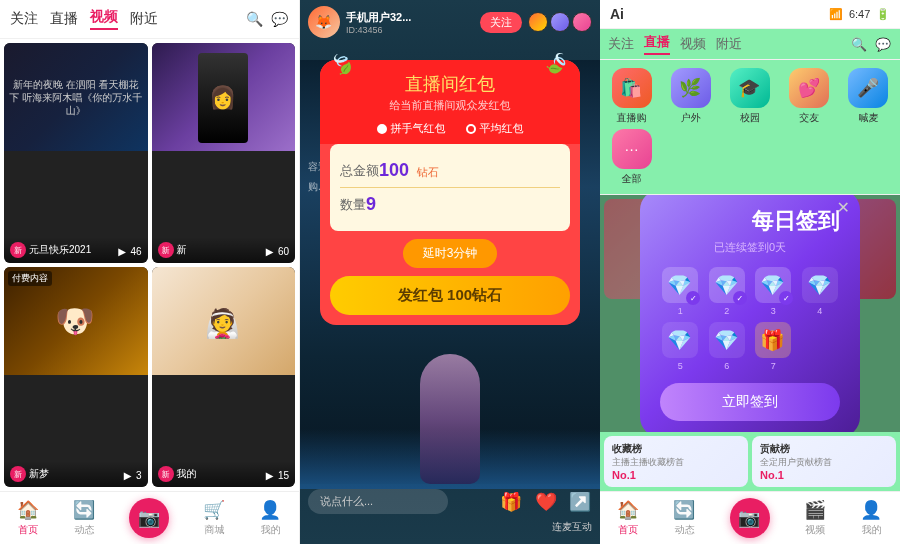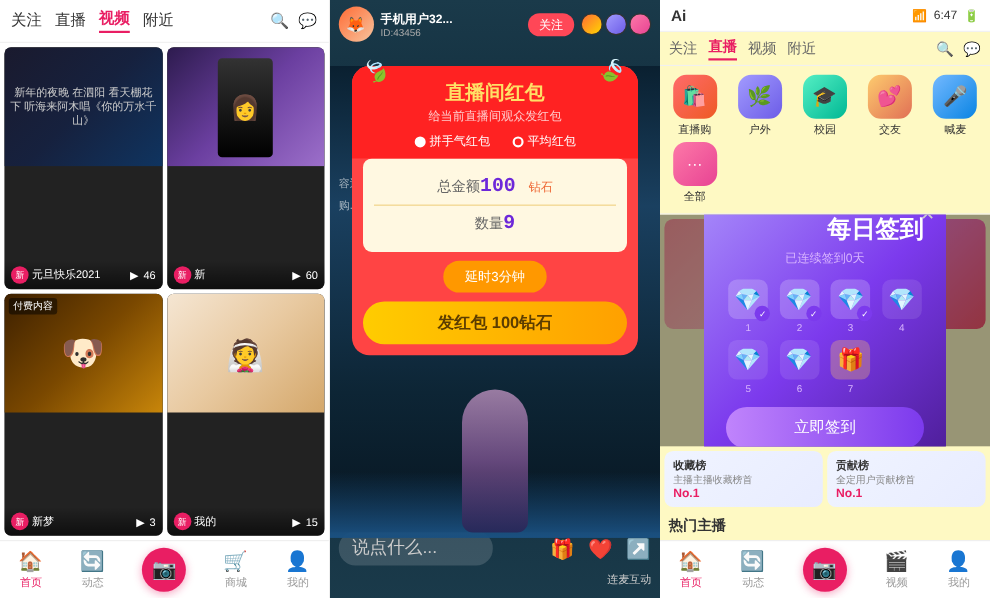--- a/index.html
+++ b/index.html
@@ -233,21 +233,21 @@
       z-index: 20;
       padding-bottom: 10px;
     }
     .rp-top {
       background: #ff2222;
       border-radius: 16px 16px 0 0;
       padding: 12px 16px 8px;
       text-align: center;
       position: relative;
     }
-    .rp-title { font-size: 18px; color: #ffe066; font-weight: bold; }
+    .rp-title { font-size: 18px; color: #ffe066; font-weight: normal; }
     .rp-subtitle { font-size: 11px; color: #ffcccc; margin-top: 2px; }
     .rp-options {
       display: flex;
       justify-content: center;
       gap: 20px;
       margin-top: 8px;
     }
     .rp-option { font-size: 11px; color: #fff; display: flex; align-items: center; gap: 4px; }
     .rp-radio {
       width: 10px; height: 10px;
@@ -258,26 +258,25 @@
     .rp-radio.selected { background: #fff; }
     .rp-body {
       background: #fff8e1;
       margin: 0 10px;
       border-radius: 8px;
       padding: 10px;
     }
     .rp-field {
       display: flex;
       align-items: center;
-      justify-content: center;
+      justify-content: flex-start;
       border-bottom: 1px solid #f0d080;
       padding: 6px 0;
       font-size: 13px;
       color: #666;
-      font-family: Liberation Mono, monospace;
     }
     .rp-field:last-child { border-bottom: none; }
     .rp-field-value { font-size: 18px; font-weight: bold; color: #6d28d9; }
     .rp-field-unit { font-size: 11px; color: #e63; margin-left: 4px; }
     .deco-leaf {
       position: absolute;
       font-size: 20px;
     }
     .leaf1 { top: -8px; left: 10px; transform: rotate(-30deg); }
     .leaf2 { top: -8px; right: 10px; transform: rotate(30deg); }
@@ -309,39 +308,39 @@
       padding: 0 8px;
       display: flex;
       align-items: center;
       justify-content: space-between;
     }
     .live-comment-input {
       background: rgba(255,255,255,0.15);
       border-radius: 15px;
       padding: 5px 12px;
       color: #ccc;
-      font-size: 16px;
+      font-size: 11px;
       width: 140px;
     }
     .live-action-icons {
       display: flex;
       gap: 12px;
     }
     .live-action-icon { font-size: 18px; color: #fff; }
     .live-footer-text {
       position: absolute;
       bottom: 10px; right: 8px;
       font-size: 10px; color: #ccc; text-align: center;
     }
 
     
     .panel3 {
       width: 300px;
       height: 544px;
-      background: #fef9c3;
+      background: #86efac;
       display: flex;
       flex-direction: column;
       overflow: hidden;
     }
     .panel3-header {
       display: flex;
       align-items: center;
       padding: 6px 10px;
       background: #fff;
       border-bottom: 1px solid #f0f0f0;
@@ -863,23 +862,20 @@
       <div class="badge-sub">主播主播收藏榜首</div>
       <div style="font-size:11px;color:#e91e63;font-weight:bold;">No.1</div>
     </div>
     <div class="badge-card">
       <div class="badge-title">贡献榜</div>
       <div class="badge-sub">全定用户贡献榜首</div>
       <div style="font-size:11px;color:#e91e63;font-weight:bold;">No.1</div>
     </div>
   </div>
 
-  <div class="hot-section">
-    <span class="hot-title">热门主播</span>
-  </div>
 
   <div class="panel3-bottom-nav">
     <div class="nav-item active">
       <span class="nav-icon">🏠</span>
       <span>首页</span>
     </div>
     <div class="nav-item">
       <span class="nav-icon">🔄</span>
       <span>动态</span>
     </div>

